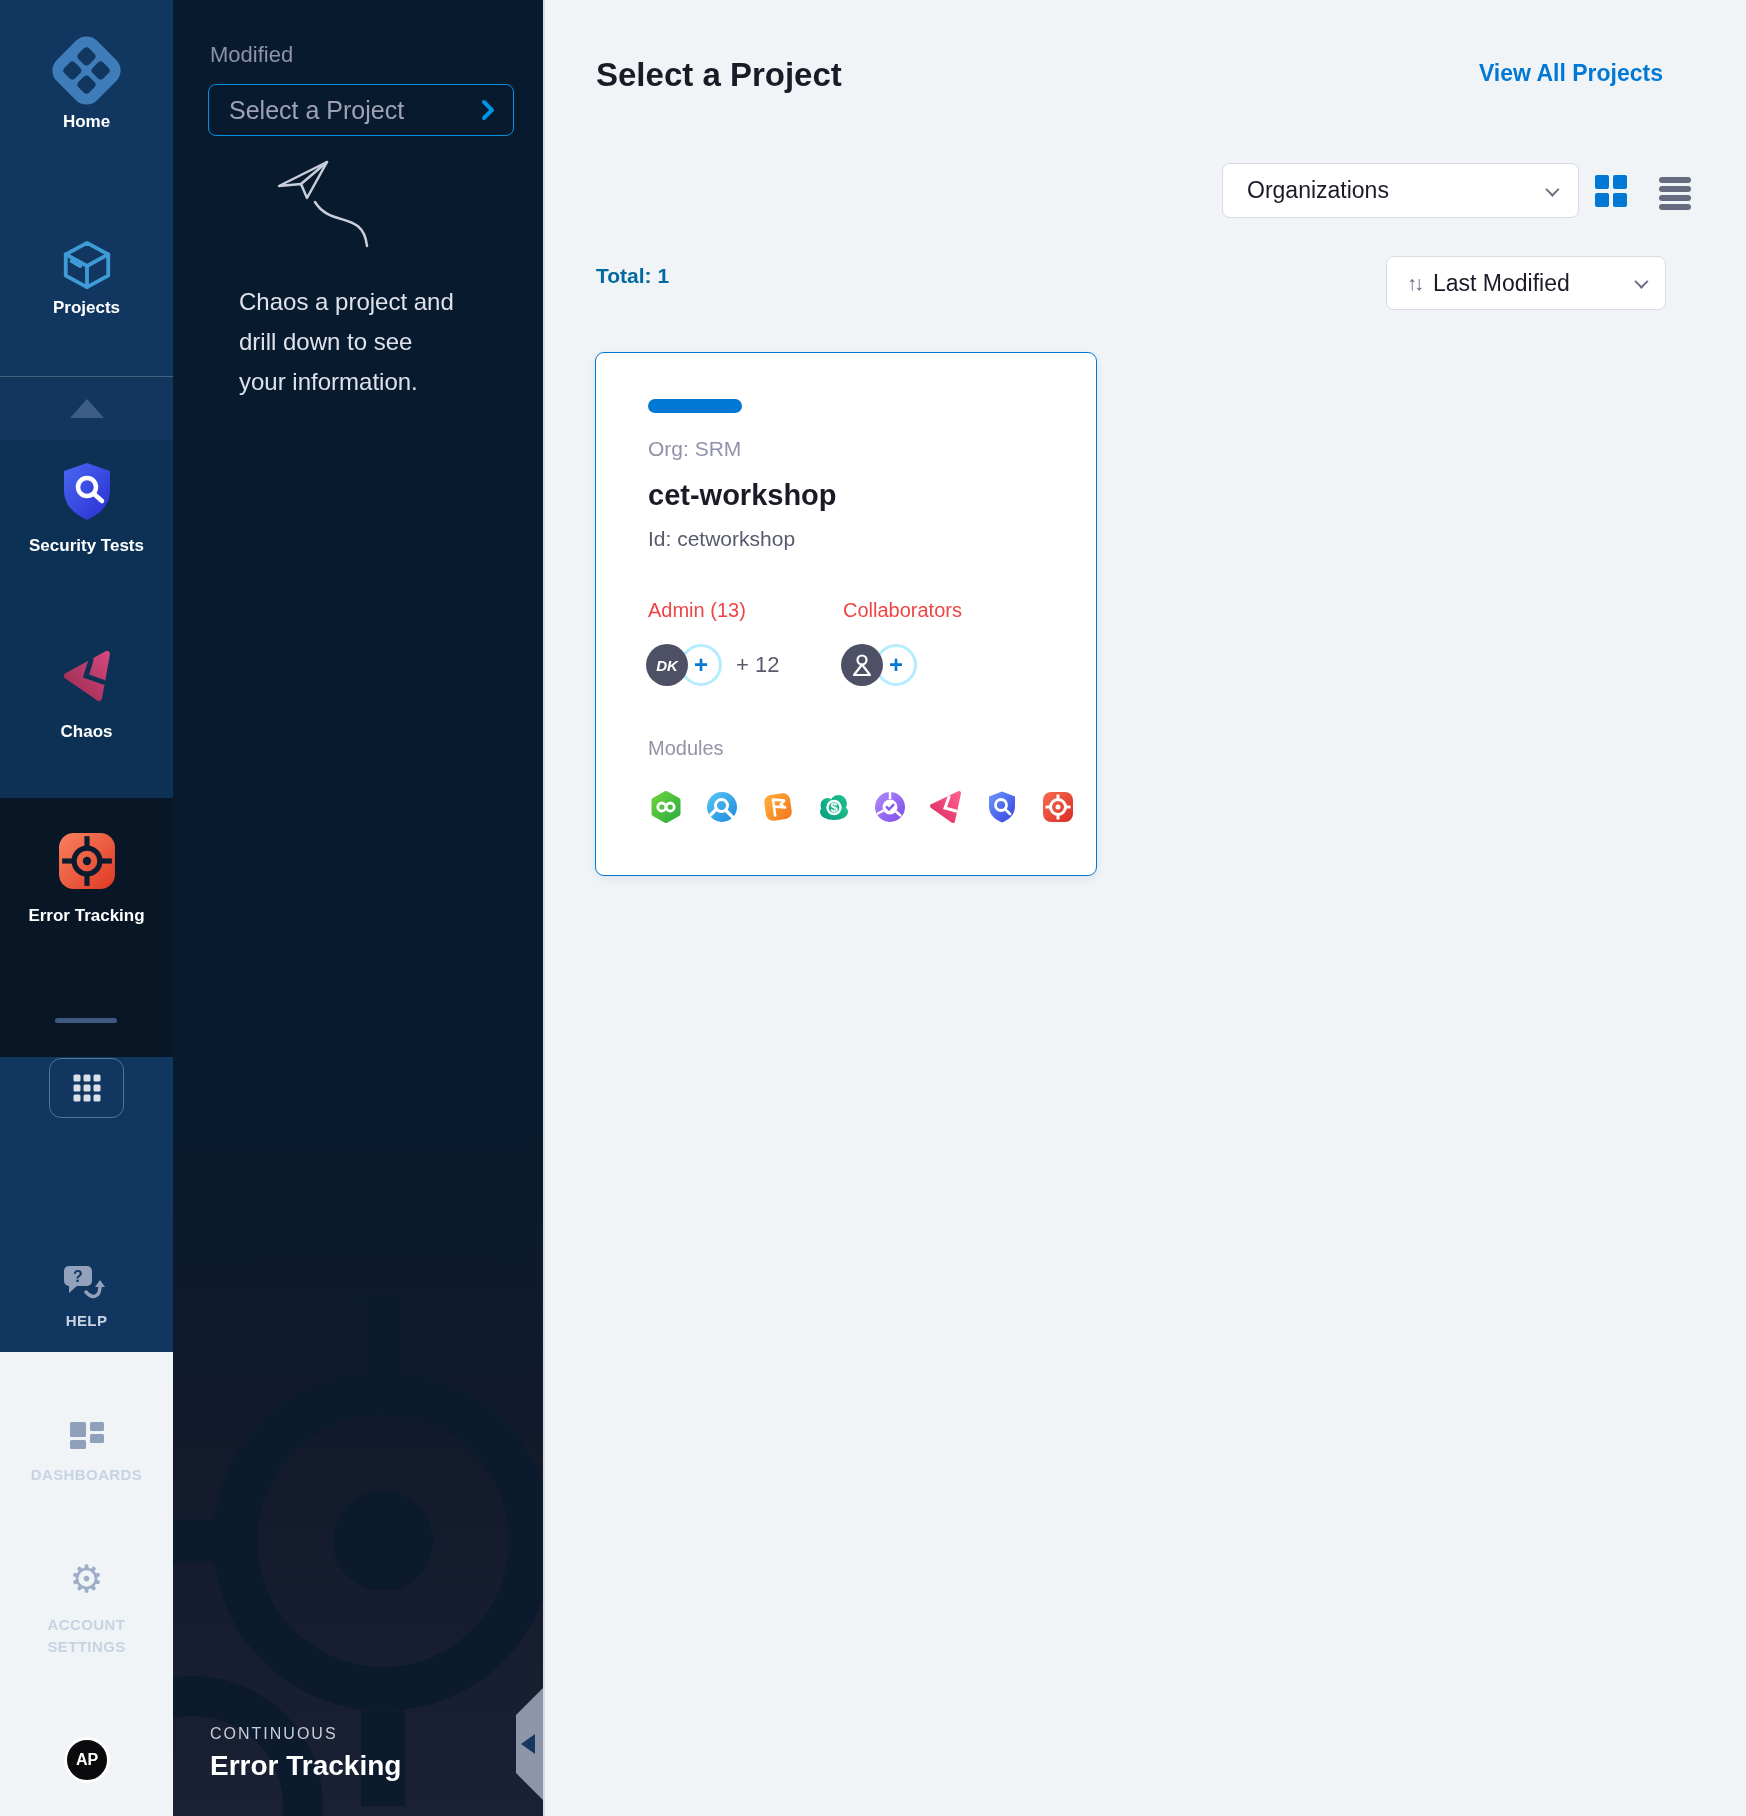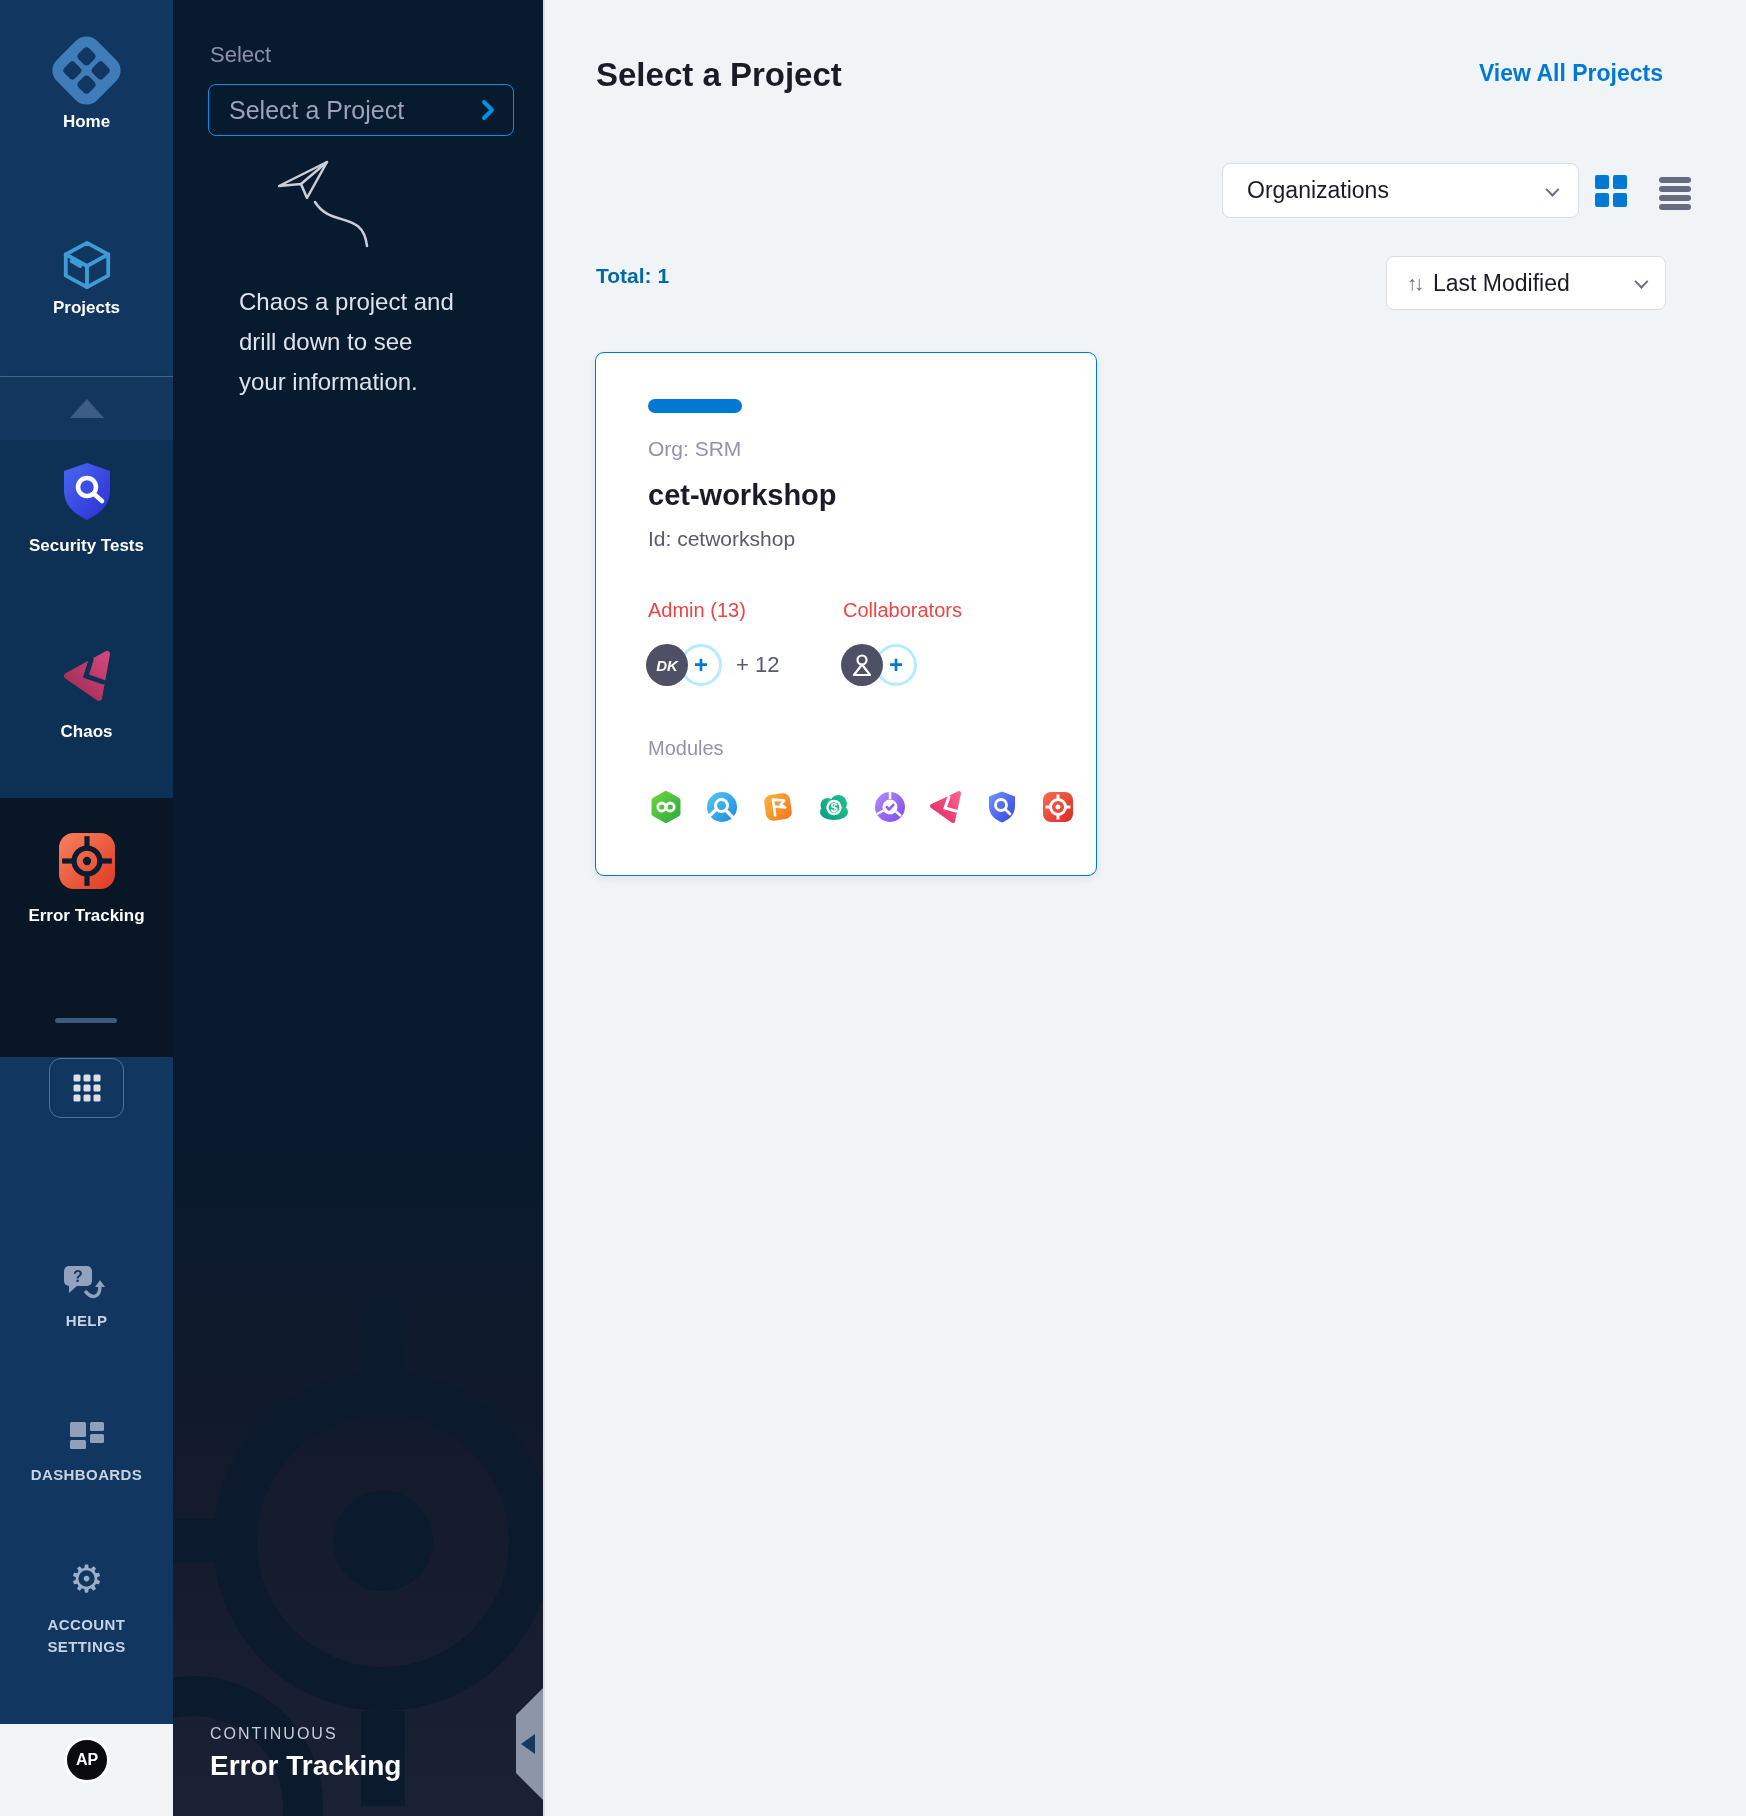--- a/index.html
+++ b/index.html
@@ -1,20 +1,20 @@
 <!DOCTYPE html>
 <html><head>
 <meta charset="utf-8">
 <style>
   * { margin:0; padding:0; box-sizing:border-box; }
   body { font-family:"Liberation Sans", sans-serif; background:#fff; }
   .app { position:relative; width:1746px; height:1816px; overflow:hidden; background:#F0F4F7; }
 
   
-  .sidebar { position:absolute; left:0; top:0; width:173px; height:1724px; background:#11365F; }
+  .sidebar { position:absolute; left:0; top:0; width:173px; height:1352px; background:#11365F; }
   .side-item { position:absolute; left:0; width:173px; text-align:center; }
   .side-label { color:#fff; font-size:17px; font-weight:600; }
   .side-label-dim { color:#C8D3E1; font-size:15px; font-weight:600; letter-spacing:.4px; }
 
   .home-icon { position:absolute; left:58px; top:42px; width:57px; height:57px; }
   .home-diamond { position:absolute; inset:0; background:#3E7CBA; border-radius:15px; transform:rotate(45deg); }
   .home-holes { position:absolute; inset:0; transform:rotate(45deg); display:grid; grid-template-columns:15px 15px; grid-template-rows:15px 15px; gap:5px; place-content:center; }
   .home-holes div { background:#11365F; border-radius:4px; }
 
   .tri-block { position:absolute; left:0; top:376px; width:173px; height:64px; background:#12365E; box-shadow:0 9px 10px -3px rgba(0,6,18,.5); border-top:1px solid rgba(255,255,255,.22); }
@@ -230,21 +230,21 @@
       <g stroke="#0C1A2E" fill="none">
         <circle cx="210" cy="375" r="148" stroke-width="44"></circle>
         <line x1="210" y1="130" x2="210" y2="205" stroke-width="44"></line>
         <line x1="210" y1="545" x2="210" y2="640" stroke-width="44"></line>
         <line x1="-10" y1="375" x2="65" y2="375" stroke-width="44"></line>
         <circle cx="20" cy="640" r="110" stroke-width="40"></circle>
       </g>
       <circle cx="210" cy="375" r="50" fill="#0C1A2E"></circle>
     </svg>
 
-    <div class="panel-label">Select</div>
+    <div class="panel-label">Modified</div>
 
     <div class="proj-select">
       <span class="proj-select-text">Select a Project</span>
       <svg width="14" height="22" viewBox="0 0 14 22">
         <path d="M3 3 L11 11 L3 19" fill="none" stroke="#0092E4" stroke-width="4" stroke-linecap="round" stroke-linejoin="round"></path>
       </svg>
     </div>
 
     <svg class="arrow-illus" width="140" height="115" viewBox="0 0 140 115">
       <g fill="none" stroke="#C9CEDA" stroke-width="2.5" stroke-linecap="round" stroke-linejoin="round">

